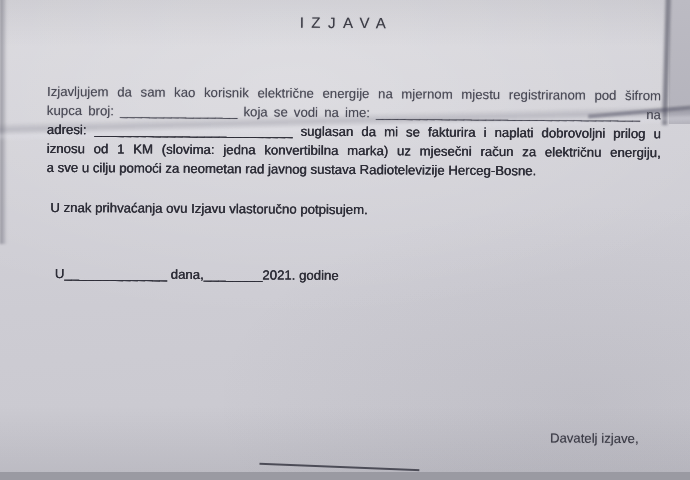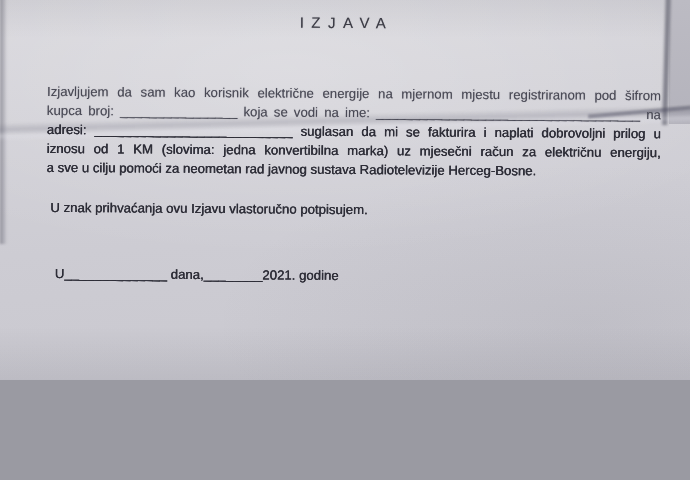--- a/index.html
+++ b/index.html
@@ -1,19 +1,19 @@
 <!DOCTYPE html>
 <html><head>
 <meta charset="utf-8">
 <style>
   html, body { margin: 0; padding: 0; background: #9a9aa2; }
   .photo {
     position: relative;
     width: 690px;
-    height: 380px;
+    height: 472px;
     overflow: hidden;
     font-family: "Liberation Sans", sans-serif;
     background:
       radial-gradient(120% 80% at 42% 18%, rgba(255,255,255,0.22), rgba(255,255,255,0) 62%),
       linear-gradient(to bottom, rgba(90,90,102,0.10), rgba(90,90,102,0) 10%),
       linear-gradient(to top, rgba(88,88,100,0.12), rgba(88,88,100,0) 14%),
       radial-gradient(90% 70% at 85% 85%, rgba(96,96,110,0.10), rgba(96,96,110,0) 60%),
       linear-gradient(176deg, #d8d7dc 0%, #d2d1d7 30%, #cdccd3 60%, #c9c8cf 100%);
   }
   

